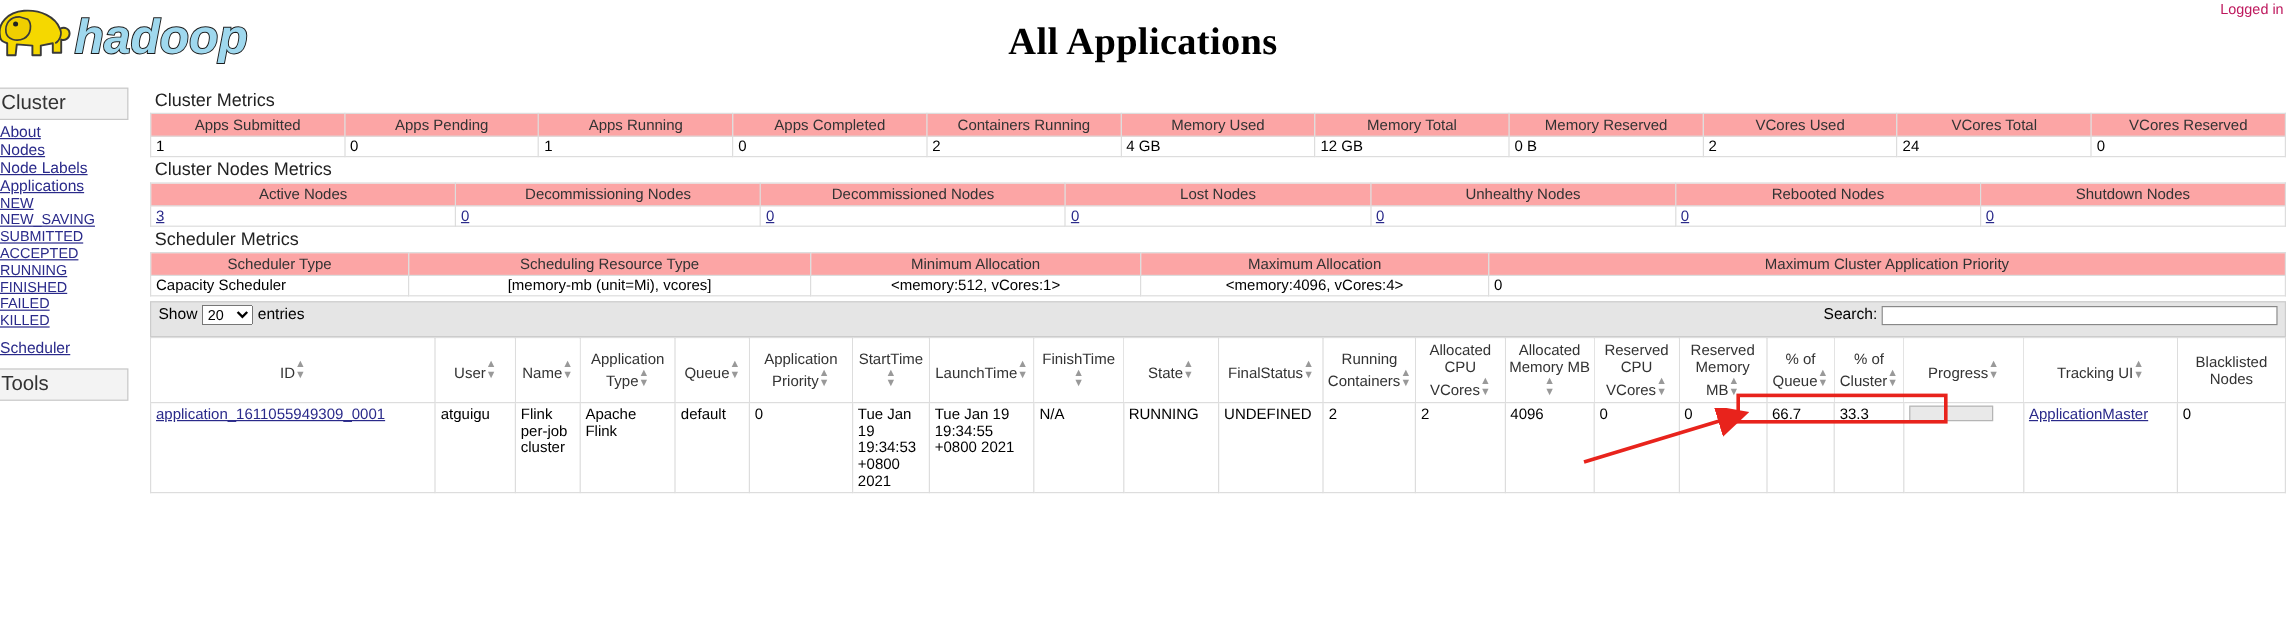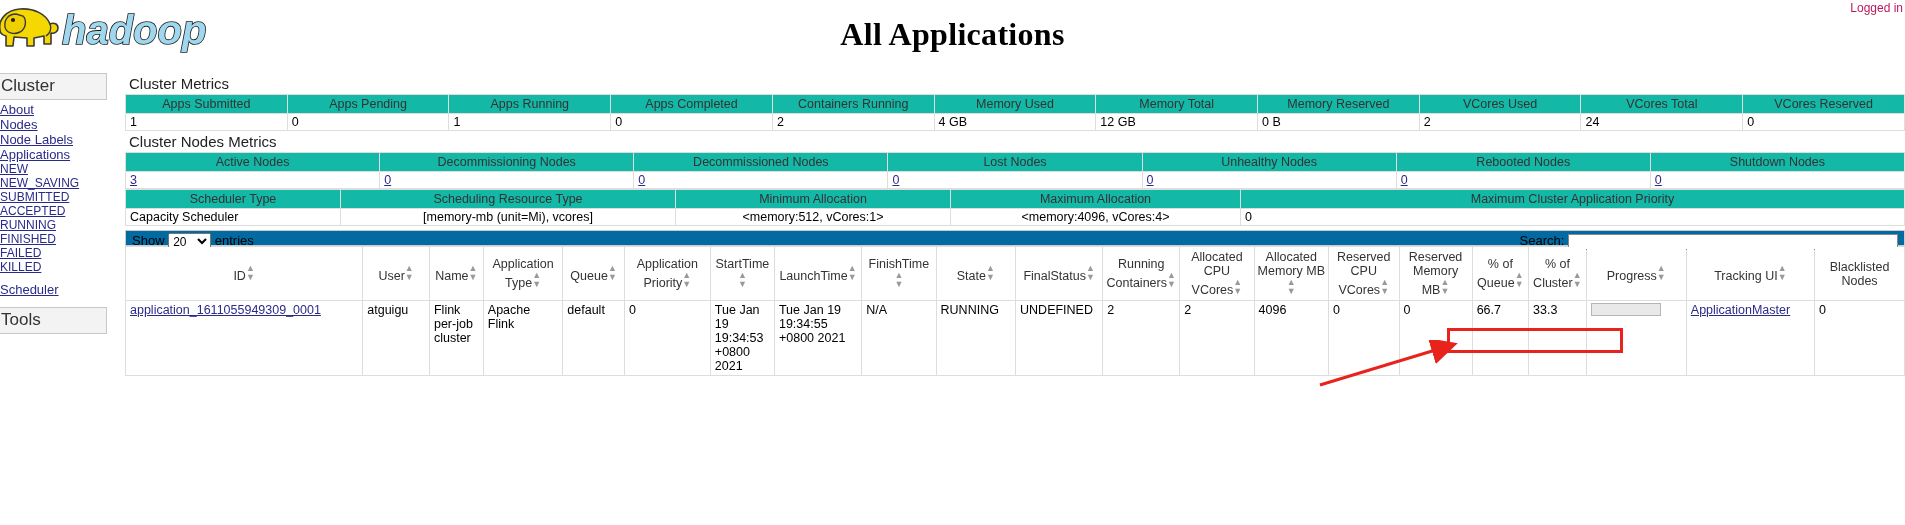--- a/index.html
+++ b/index.html
@@ -41,32 +41,32 @@
   #tools-head { margin-top:6px; }
 
   
   #main { position:absolute; left:125px; top:73px; width:1780px; }
   .sect-title {
     font-size:15px; color:#222; margin:2px 0 2px 4px;
     font-family:"Liberation Sans", sans-serif;
   }
   table.mt { border-collapse:collapse; width:1780px; table-layout:fixed; }
   table.mt th {
-    background:#14b8a6; border:1px solid #ddd; font-weight:normal;
+    background:#fca5a5; border:1px solid #ddd; font-weight:normal;
     font-size:12.5px; color:#333; padding:2px 4px; text-align:center;
   }
   table.mt td {
     border:1px solid #ddd; font-size:12.5px; padding:1px 4px;
     text-align:left; background:#fff; height:17px;
   }
   table.mt td a { font-size:12.5px; }
 
   
   #apps-wrap { margin-top:4px; }
-  #apps-top { background:#0369a1; border:1px solid #ccc; height:16px; position:relative; }
+  #apps-top { background:#e5e5e5; border:1px solid #ccc; height:30px; position:relative; }
   #show-entries { position:absolute; left:6px; top:2px; font-size:13px; }
   #show-entries select { font-size:12px; height:17px; vertical-align:middle; }
   #search-box { position:absolute; right:6px; top:2px; font-size:13px; white-space:nowrap; }
   #search-box input {
     width:330px; height:16px; font-size:12px; border:1px solid #888;
     vertical-align:middle; padding:0 2px;
   }
   table.apps { border-collapse:collapse; width:1780px; table-layout:fixed; }
   table.apps th {
     background:#fff; border:1px solid #ddd; font-weight:normal;
@@ -203,20 +203,21 @@
       <td><a href="#">0</a></td>
       <td><a href="#">0</a></td>
       <td><a href="#">0</a></td>
       <td><a href="#">0</a></td>
       <td><a href="#">0</a></td>
       <td><a href="#">0</a></td>
     </tr>
       </tbody>
   </table>
 
+  <div class="sect-title">Scheduler Metrics</div>
   <table class="mt">
     <thead>
         <tr>
       <th style="width:215px">Scheduler Type</th>
       <th style="width:335px">Scheduling Resource Type</th>
       <th style="width:275px">Minimum Allocation</th>
       <th style="width:290px">Maximum Allocation</th>
       <th>Maximum Cluster Application Priority</th>
     </tr>
       </thead>

